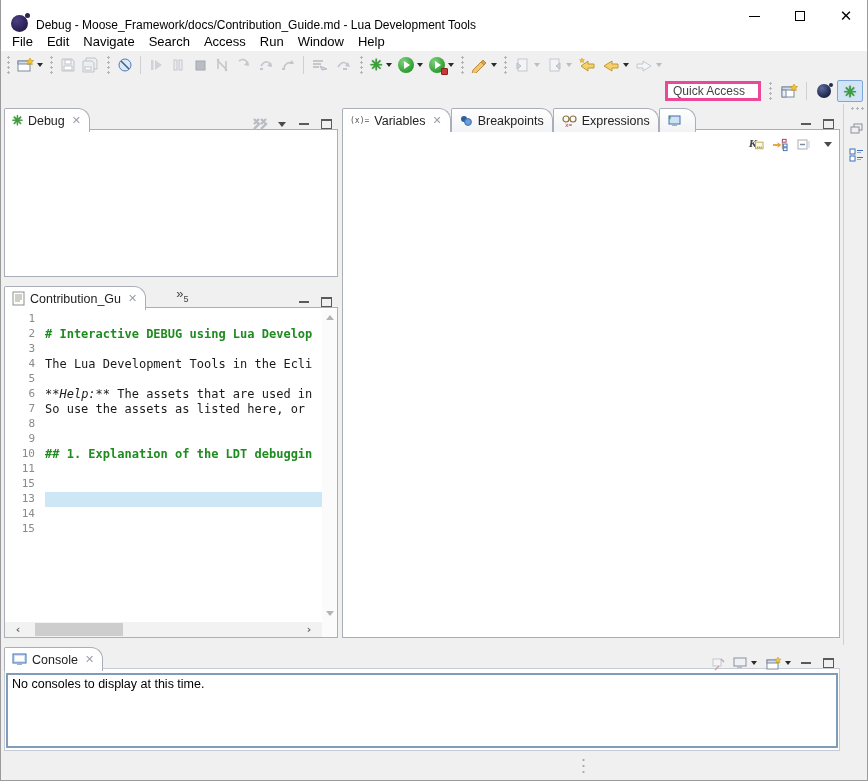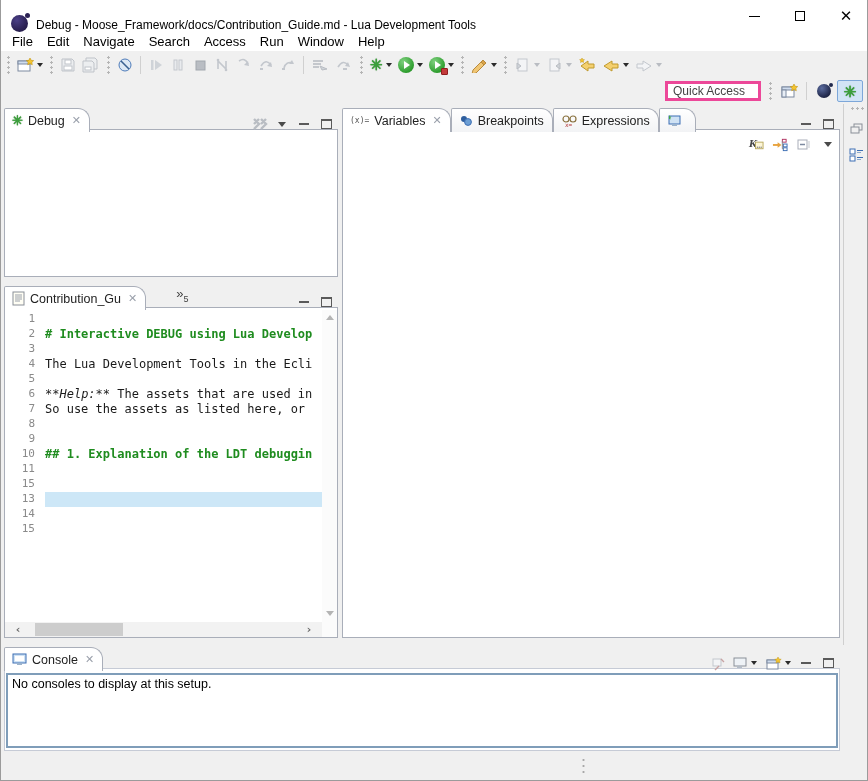--- a/index.html
+++ b/index.html
@@ -528,18 +528,18 @@
         <span class="drop"></span>
       </div>
       <div class="mini-btn">
           <span style="width:10px;border-top:2px solid #5a5a5a;display:block;"></span>
         </div>
       <div class="mini-btn">
           <span class="gmax"></span>
         </div>
     </div>
   </div>
-  <div class="console-body">No consoles to display at this setup.</div>
+  <div class="console-body">No consoles to display at this time.</div>
 </div>
 
 <div class="statusbar">
   <span class="drag-dots"></span>
 </div>
 
 </body></html>

